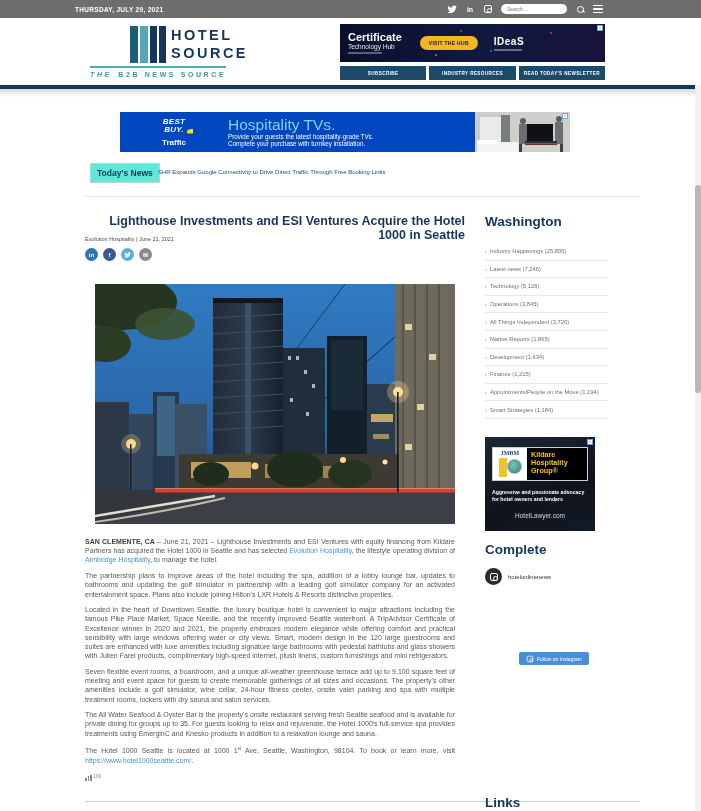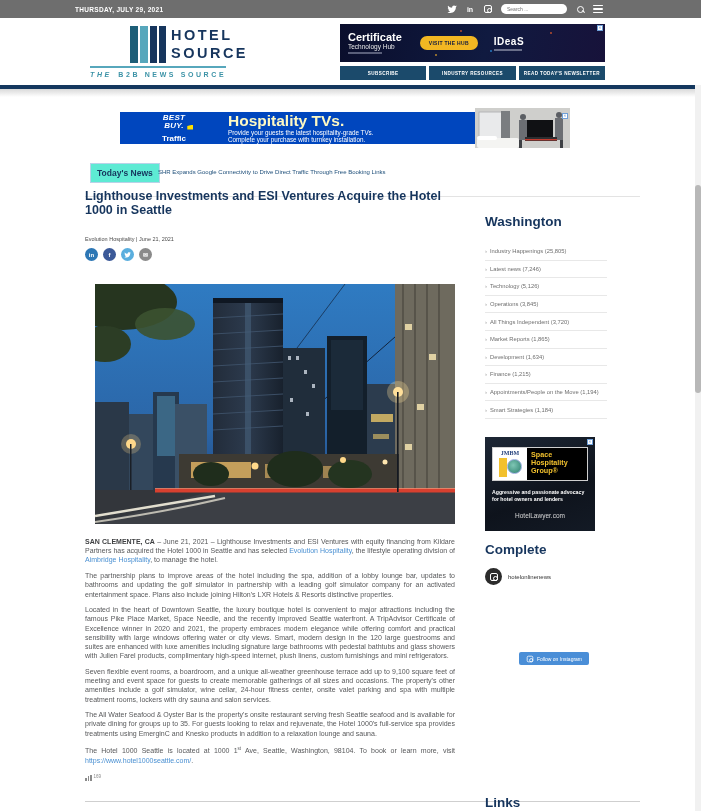--- a/index.html
+++ b/index.html
@@ -57,41 +57,41 @@
   .hdr-btns { position:absolute; left:340px; top:48px; width:265px; display:flex; gap:3px; }
   .hdr-btn { flex:1; height:14px; background:#1b4a6b; color:#fff; border:none; font-size:4.6px;
              font-weight:bold; letter-spacing:.4px; text-transform:uppercase; cursor:pointer;
              font-family:"Liberation Sans", sans-serif; }
 
   .navy-bar { position:absolute; left:0; top:85px; width:701px; height:4px; background:#14375e; }
   .navy-shadow { position:absolute; left:0; top:89px; width:701px; height:8px;
                  background:linear-gradient(#d9d9d9,#ffffff); }
 
   
-  .bb-ad { position:absolute; left:120px; top:112px; width:450px; height:32px; background:#0046be;
+  .bb-ad { position:absolute; left:120px; top:112px; width:450px; height:40px; background:#0046be;
            display:flex; align-items:center; cursor:pointer; }
   .bb-brand { width:108px; text-align:center; color:#fff; }
   .bb-logo { font-size:8px; font-weight:bold; font-style:italic; line-height:8px; letter-spacing:.3px; position:relative; display:inline-block; }
   .bb-tag { position:absolute; right:-8px; bottom:0; width:6px; height:5px; background:#ffe000;
             clip-path:polygon(0 30%, 100% 0, 100% 100%, 0 100%); }
   .bb-business { font-size:8px; font-weight:bold; margin-top:2px; }
   .bb-mid { width:247px; }
-  .bb-head { color:#fef9c3; font-weight:bold; font-size:15.5px; line-height:16px; }
+  .bb-head { color:#7dd3fc; font-weight:normal; font-size:15.5px; line-height:16px; }
   .bb-sub { color:#ffffff; font-size:6.3px; line-height:7.5px; }
   .bb-photo { width:95px; height:40px; display:block; }
 
   
   .tn-box { position:absolute; left:90px; top:163px; border:1px solid #b9d2e8; padding:4px 6px;
             color:#16355d; font-size:8.5px; font-weight:bold; background:#5eead4; }
   .tn-head { position:absolute; left:158px; top:169px; color:#1d4e79; font-size:6px; cursor:pointer; }
   .divider-top { position:absolute; left:85px; top:196px; width:555px; height:1px; background:#e3e3e3; }
 
   
-  .a-title { position:absolute; left:85px; top:189px; width:380px; color:#16355d;
-             font-size:12.5px; font-weight:bold; line-height:14px; }
+  .a-title { position:absolute; left:85px; top:214px; width:380px; color:#16355d;
+             font-size:12.5px; font-weight:bold; line-height:14px;text-align:right; }
   .a-meta { position:absolute; left:85px; top:236px; color:#4a4a4a; font-size:5.5px; }
   .share-row { position:absolute; left:85px; top:248px; display:flex; gap:5px; }
   .share { width:13px; height:13px; border-radius:50%; color:#fff; font-size:6px; font-weight:bold;
            display:flex; align-items:center; justify-content:center; cursor:pointer; }
   .a-figure { position:absolute; left:95px; top:284px; width:360px; height:240px; }
   .a-body { position:absolute; left:85px; top:537px; width:370px; color:#57585a; font-size:7px;
             line-height:9.2px; text-align:justify; }
   .a-body p { margin-bottom:6.5px; }
   .a-body b { color:#3f4042; }
   .a-link { color:#4a90d2; text-decoration:none; cursor:pointer; }
@@ -444,21 +444,21 @@
 <div class="jmbm">
   <div class="jmbm-card">
     <div class="jmbm-left">
       <span class="jmbm-word">JMBM</span>
       <span class="jmbm-art">
           <span class="jmbm-globe"></span>
           <span class="jmbm-bldg"></span>
         </span>
     </div>
     <div class="jmbm-right">
-      <div class="jmbm-title">Space Hospitality Group®</div>
+      <div class="jmbm-title">Kildare Hospitality Group®</div>
     </div>
   </div>
   <div class="jmbm-body">Aggressive and passionate advocacy for hotel owners and lenders</div>
   <div class="jmbm-site">HotelLawyer.com</div>
 </div>
 <span class="ad-x" style="left:587px; top:439px;">✕</span>
 
 <h2 class="sb-h" style="left:485px; top:542px;">Complete</h2>
 
 <div class="ig-row">

